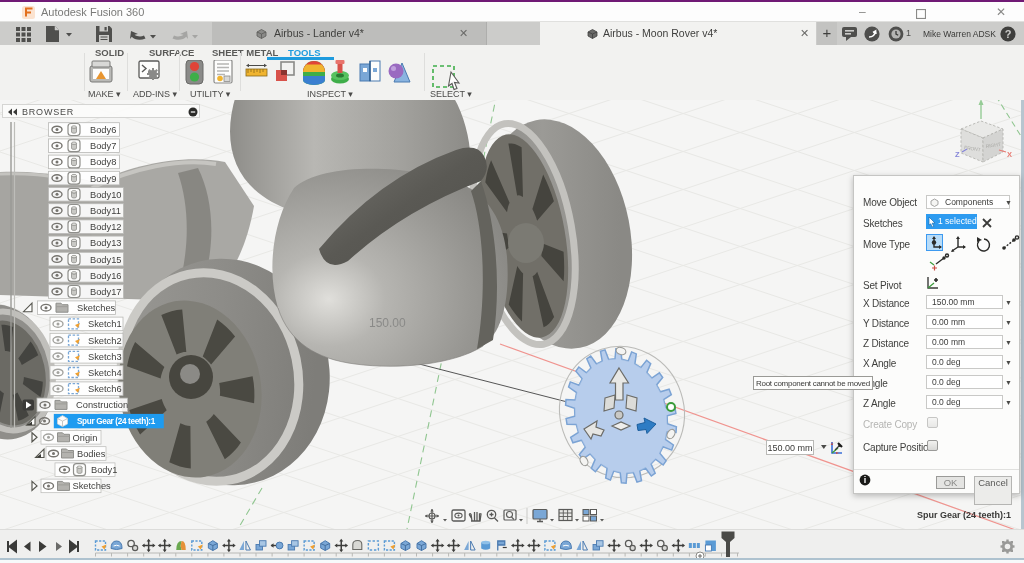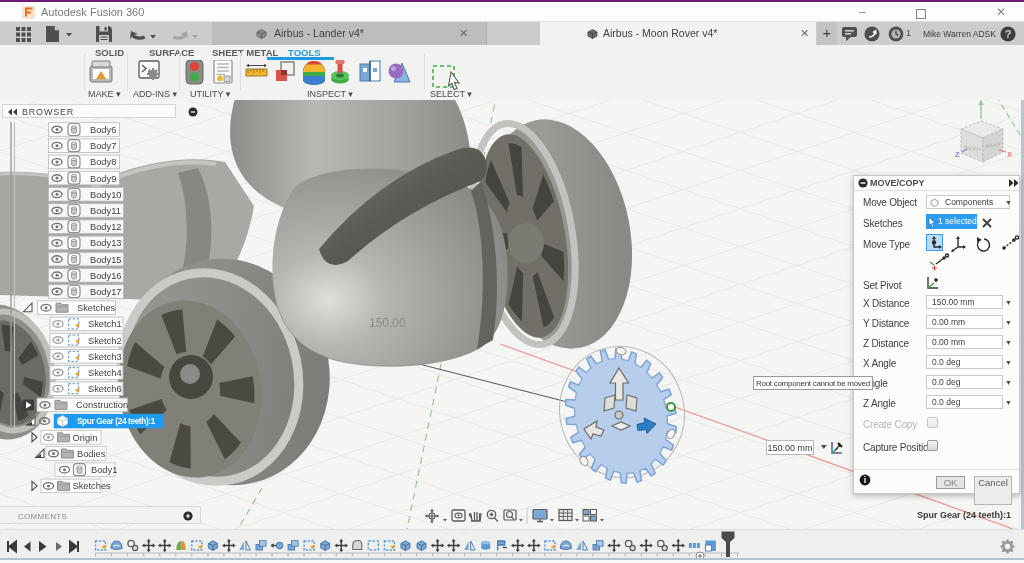--- a/index.html
+++ b/index.html
@@ -18,21 +18,21 @@
 .tabtxt { position:absolute; top:5px; font-size:10.5px; color:#3f3f3d; }
 .tabx { position:absolute; top:5px; font-size:11px; color:#6a6a68; }
 #plusbox { position:absolute; left:817px; top:0px; width:20px; height:23px; background:#c3c3c1; color:#3f3f3d; font-size:15px; text-align:center; line-height:22px; }
 
 #toolbar { position:absolute; left:0; top:45px; width:1024px; height:55px; background:#f2f2f0; }
 #designbtn { position:absolute; left:8px; top:7px; width:68px; height:41px; background:#f7f7f5; border:1px solid #d8d8d6; border-radius:3px; font-size:9.5px; font-weight:bold; color:#3a3a38; text-align:center; line-height:41px; }
 .rtab { position:absolute; top:2px; font-size:9.5px; font-weight:bold; color:#5a5a58; }
 .rlabel { position:absolute; top:44px; font-size:9px; color:#4a4a48; }
 .sep { position:absolute; top:8px; width:1px; height:38px; background:#dededc; }
 
-#browserhdr { position:absolute; left:2px; top:104px; width:174px; height:13.5px; background:rgba(251,251,250,0.92); border:1px solid #d5d5d3; font-size:9px; color:#4a4a48; letter-spacing:0.8px; }
+#browserhdr { position:absolute; left:2px; top:104px; width:198px; height:13.5px; background:rgba(251,251,250,0.92); border:1px solid #d5d5d3; font-size:9px; color:#4a4a48; letter-spacing:0.8px; }
 #tooltip { position:absolute; left:753px; top:376px; height:14px; background:#fdfdfc; border:1px solid #9a9a96; font-size:8px; color:#3a3a38; line-height:13px; white-space:nowrap; padding:0 2px; letter-spacing:-0.28px; z-index:60; }
 #floatbox { position:absolute; left:766px; top:440px; width:48px; height:15px; background:#fff; border:1px solid #b9b9b6; font-size:9px; color:#3a3a38; text-align:center; line-height:14px; }
 #comments { position:absolute; left:0px; top:506px; width:201px; height:18px; background:#f2f2f0; border:1px solid #d8d8d6; border-left:none; }
 #comments .c { position:absolute; left:18px; top:4.5px; font-size:8px; color:#8a8a88; letter-spacing:0.3px; }
 #bottombar { position:absolute; left:0; top:529px; width:1024px; height:29px; background:#efefee; border-top:1px solid #dcdcda; }
 #statusline { position:absolute; left:0; top:558px; width:1024px; height:5px; background:#f7f9fa; border-top:2.5px solid #aec2cf; }
 #rightstrip { position:absolute; left:1021px; top:100px; width:3px; height:429px; background:#b7c5cf; }
 #speartxt { position:absolute; left:917px; top:510px; font-size:9px; font-weight:bold; color:#3a3a38; }
 
 #dlg { position:absolute; left:853px; top:175px; width:167px; height:319px; background:#fcfcfb; border:1px solid #c5c5c3; box-shadow:0 2px 6px rgba(0,0,0,0.25); }
@@ -351,27 +351,20 @@
 <svg class="abs" style="left:818px;top:440px" width="28" height="18">
  <path d="M3,5 l2.8,4 l2.8,-4 Z" fill="#4a4a48"></path>
  <path d="M14,2 L14,13 L24,13" stroke="#3a6fd8" stroke-width="1.6" fill="none"></path>
  <path d="M14,13 L20,8" stroke="#3a9b3a" stroke-width="1.4"></path>
  <path d="M21,13 l-3,-1 l0,2 Z M14,2 l-1,3 l2,0 Z" fill="#c94a42"></path>
  <path d="M22,5 l-5,5 M22,5 l-2,0 m2,0 l0,2" stroke="#3a3a38" stroke-width="1.2"></path>
  <path d="M20,3 L24,7" stroke="#1a1a18" stroke-width="2.2"></path>
 </svg>
 
 
-<div id="comments">
-      <span class="c">COMMENTS</span>
- <svg class="abs" style="left:182px;top:3px" width="14" height="12">
-        <circle cx="6" cy="6" r="4.6" fill="#2b2b29"></circle>
-        <path d="M4,6 L8,6 M6,4 L6,8" stroke="#fff" stroke-width="1.2"></path>
-      </svg>
-</div>
 <div id="speartxt">Spur Gear (24 teeth):1</div>
 
 
 <div id="bottombar"></div>
 <svg class="abs" style="left:0;top:529px" width="1024" height="29" viewBox="0 529 1024 29">
 <rect x="95.5" y="541.0" width="10" height="9" fill="none" stroke="#5b9bd5" stroke-width="1.4" stroke-dasharray="2.2,1.4"></rect>
 <path d="M101.5,546.5 L106.5,544.5 L104.5,549.5 Z" fill="#f0a030"></path>
 <path d="M111.05,548.5 Q111.05,541.0 116.55,541.0 Q122.05,541.0 122.05,548.5 Q116.55,550.5 111.05,548.5 Z" fill="#7aa7d6" stroke="#4a7ab0" stroke-width="1"></path>
 <path d="M113.55,546.0 Q116.55,544.5 119.55,546.0" stroke="#fff" stroke-width="1" fill="none"></path>
 <circle cx="131.1" cy="543.5" r="3.2" fill="none" stroke="#5a5a58" stroke-width="1.3"></circle>
@@ -503,30 +496,20 @@
           <rect x="9.4" y="9.4" width="2.6" height="2.6"></rect>
         </g>
         <circle cx="6.5" cy="6.5" r="1.7" fill="#efefee"></circle>
       </g>
 </svg>
 <div id="statusline"></div>
 <div id="rightstrip"></div>
 
 
 <div id="dlg">
- <div class="hdr">
-  <svg class="abs" style="left:4px;top:2px" width="11" height="11">
-          <circle cx="5" cy="5" r="4.6" fill="#2b2b29"></circle>
-          <path d="M2.5,5 L7.5,5" stroke="#fff" stroke-width="1.4"></path>
-        </svg>
-  <span class="ht">MOVE/COPY</span>
-  <svg class="abs" style="left:154px;top:3px" width="14" height="9">
-          <path d="M1,0 L5.5,4 L1,8 Z M6,0 L10.5,4 L6,8 Z" fill="#2b2b29"></path>
-        </svg>
- </div>
  <span class="dl" style="top:21px">Move Object</span>
  <div class="dfield" style="top:19px;width:84px">
    <svg class="abs" style="left:2px;top:2px" width="11" height="10">
           <path d="M2,3 L5.5,1 L9,3 L9,6.5 L5.5,8.5 L2,6.5 Z" fill="#f5f5f3" stroke="#9a9a98" stroke-width="0.9"></path>
         </svg>
    <span style="padding-left:13px">Components</span>
  </div>
  <span class="darr" style="top:23px">▼</span>
  <span class="dl" style="top:42px">Sketches</span>
  <div class="abs" style="left:72px;top:38px;width:51px;height:15px;background:#2d9bf0;font-size:8.5px;color:#fff;line-height:15px;">

